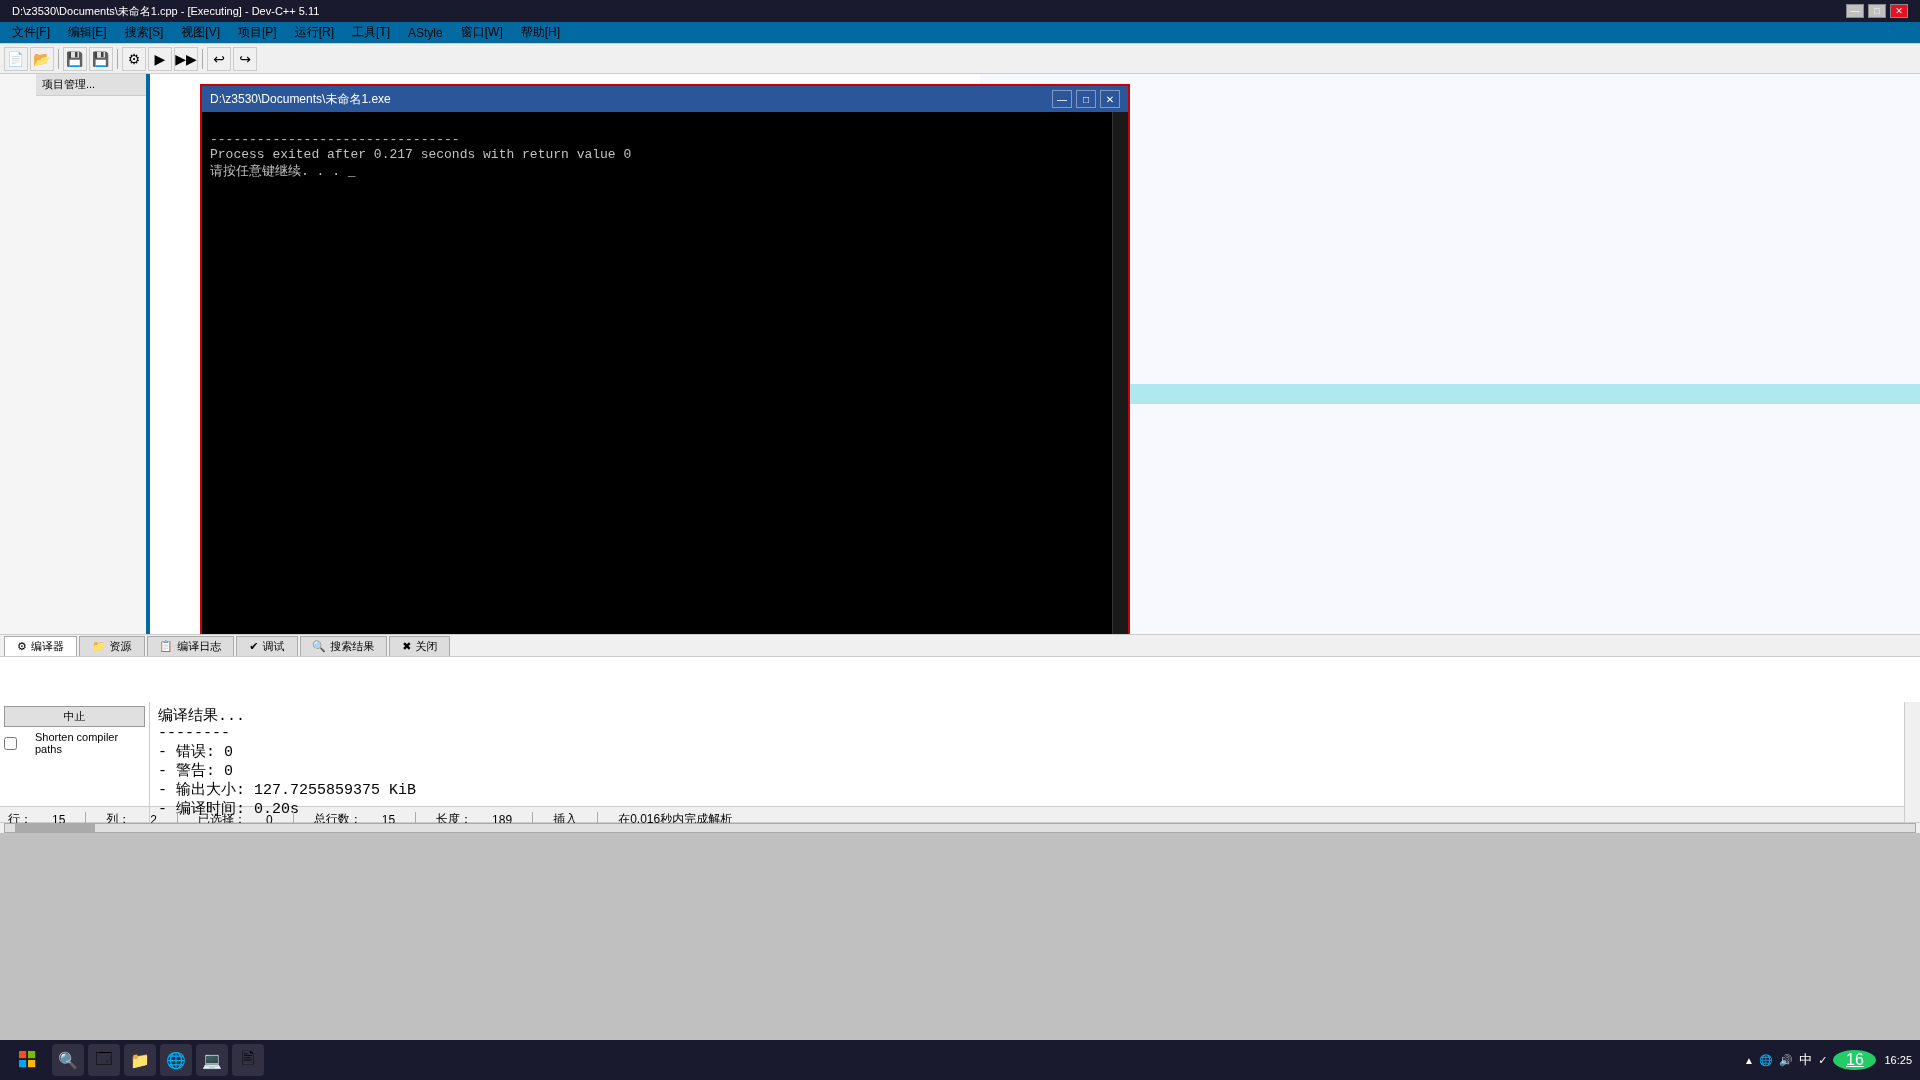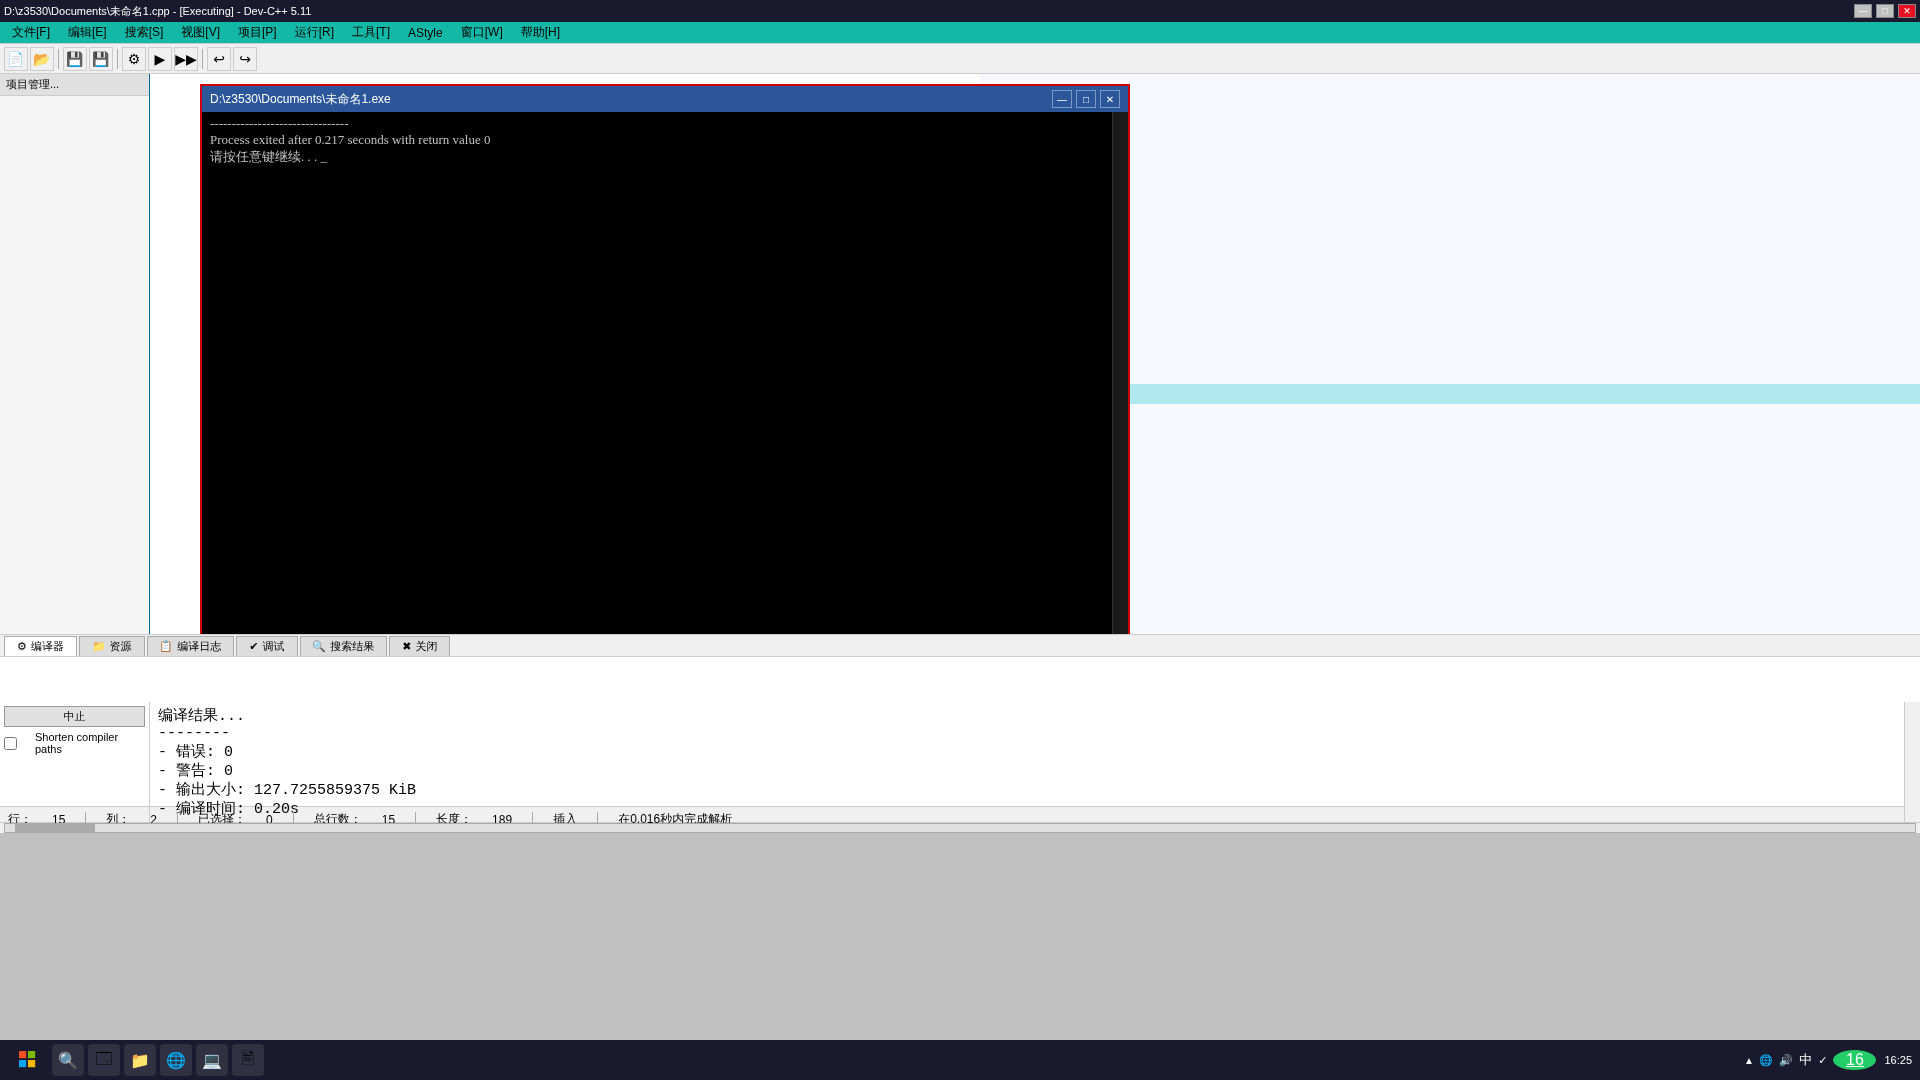--- a/index.html
+++ b/index.html
@@ -13,42 +13,42 @@
     }
 
     
     #title-bar {
       background: #1a1a2e;
       color: #fff;
       height: 22px;
       display: flex;
       align-items: center;
       justify-content: space-between;
-      padding: 0 4px;
+      padding: 0 12px;
       font-size: 11px;
     }
     #title-bar-controls {
       display: flex;
       gap: 4px;
     }
     .title-btn {
       width: 18px;
       height: 14px;
       background: #c0c0c0;
       border: 1px solid #888;
       font-size: 9px;
       cursor: pointer;
       display: flex;
       align-items: center;
       justify-content: center;
     }
 
     
     #menu-bar {
-      background: #14b8a6;
+      background: #0369a1;
       height: 22px;
       display: flex;
       align-items: center;
       padding: 0 4px;
       border-bottom: 1px solid #ccc;
       gap: 2px;
     }
     .menu-item {
       padding: 2px 8px;
       font-size: 12px;
@@ -70,23 +70,24 @@
     
     #main-content {
       display: flex;
       height: calc(1080px - 22px - 22px - 30px - 22px - 26px - 22px - 26px);
     }
 
     
     #left-panel {
       width: 150px;
       background: #f5f5f5;
-      border-right: 1px solid #0369a1;
+      border-right: 4px solid #0369a1;
       display: flex;
       flex-direction: column;
+      padding-left: 36px;
     }
     #left-panel-header {
       background: #e0e0e0;
       padding: 3px 6px;
       font-size: 11px;
       border-bottom: 1px solid #ccc;
     }
 
     
     #editor-area {
@@ -132,23 +133,23 @@
       font-size: 10px;
       cursor: pointer;
       display: flex;
       align-items: center;
       justify-content: center;
     }
     #console-content {
       flex: 1;
       background: #000;
       color: #c0c0c0;
-      font-family: Liberation Serif, serif;
+      font-family: Liberation Mono, monospace;
       font-size: 13px;
-      padding: 4px 8px;
+      padding: 20px 8px;
       overflow-y: auto;
       white-space: pre;
     }
     #console-scrollbar {
       width: 16px;
       background: #1a1a1a;
       border-left: 1px solid #333;
       display: flex;
       flex-direction: column;
     }

